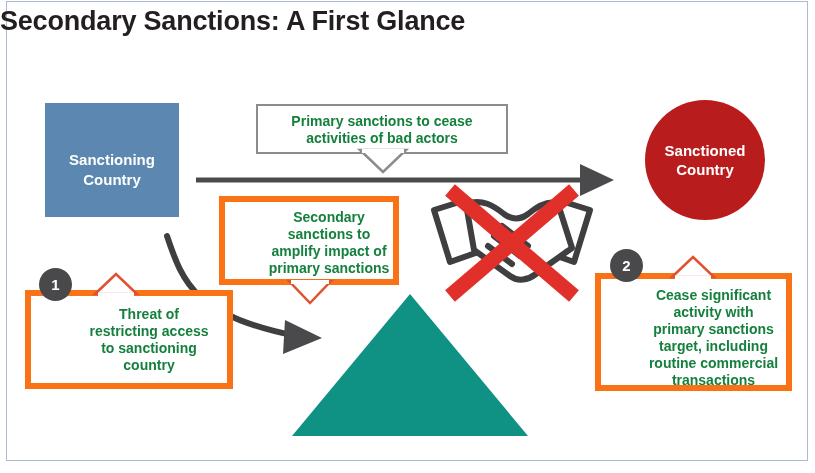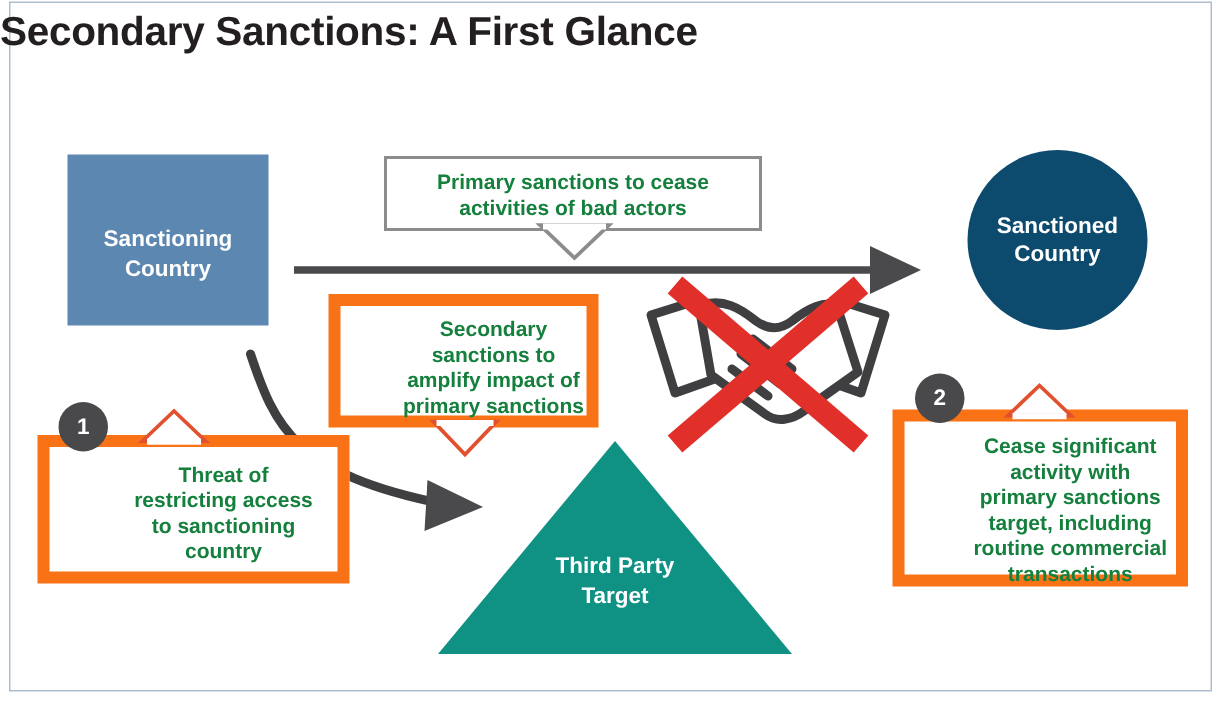--- a/index.html
+++ b/index.html
@@ -95,21 +95,21 @@
   }
 
   
   .red-circle {
     position: absolute;
     left: 645px;
     top: 12px;
     width: 120px;
     height: 120px;
     border-radius: 50%;
-    background: #0c4a6e;
+    background: #b91c1c;
   }
   .red-circle-label {
     position: absolute;
     left: 0;
     top: 0;
     width: 120px;
     height: 120px;
     display: flex;
     align-items: center;
     justify-content: center;
@@ -164,21 +164,21 @@
     color: #15803d;
     font-size: 14px;
     font-weight: bold;
     line-height: 1.22;
     white-space: pre-line;
   }
   .callout.gray {
     border: 2px solid #8c8c8e;
   }
   .callout.red {
-    border: 8px solid #f97316;
+    border: 6px solid #f97316;
     padding-left: 40px;
   }
 
   
   #callout-primary {
     left: 256px;
     top: 16px;
     width: 252px;
     height: 50px;
     padding-top: 7px;
@@ -289,22 +289,20 @@
 Country</div>
     </div>
 
     <div class="red-circle">
       <div class="red-circle-label">Sanctioned
 Country</div>
     </div>
 
     <div class="triangle-wrap">
       <div class="triangle-shape"></div>
-      <div class="triangle-label">Third Party
-Target</div>
     </div>
 
     <div class="callout gray" id="callout-primary">
       <span class="txt">Primary sanctions to cease
 activities of bad actors</span>
     </div>
     <svg class="tail" style="left:360px; top:62px; width:46px; height:24px;" viewBox="0 0 46 24">
       <polygon points="0,0 46,0 23,22" fill="#ffffff" stroke="#8c8c8e" stroke-width="2.5"></polygon>
       <line x1="2" y1="1" x2="44" y2="1" stroke="#ffffff" stroke-width="4"></line>
     </svg>

